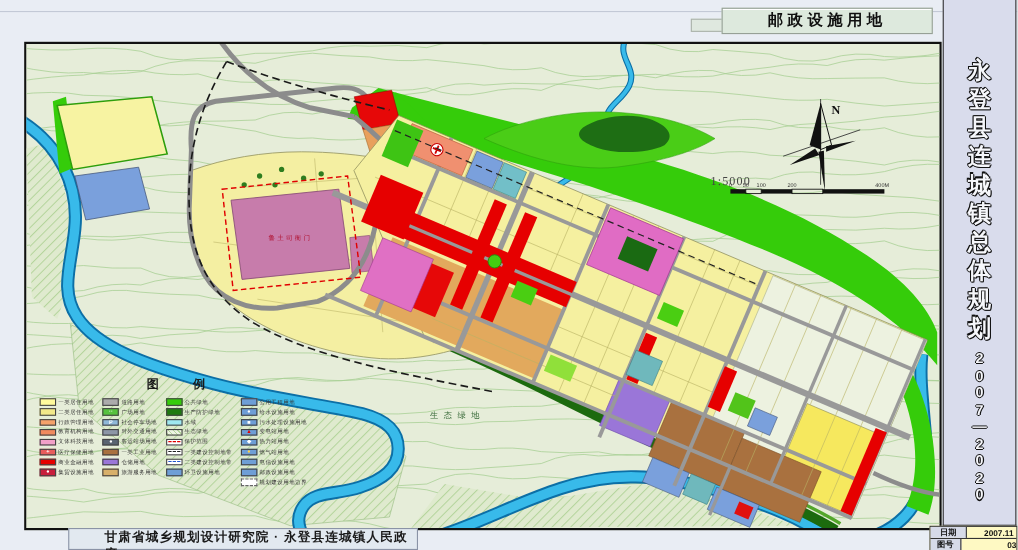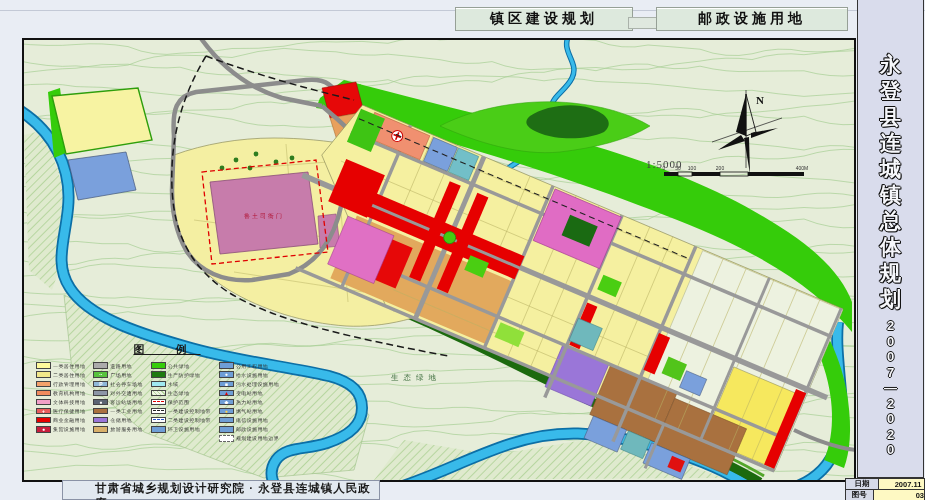--- a/index.html
+++ b/index.html
@@ -10,21 +10,21 @@
     display:flex;align-items:center;justify-content:center;font-weight:bold;font-size:14px;
     letter-spacing:4px;color:#101010;box-shadow:0 1px 0 #fff inset;}
   .tb1{left:455px;width:176px;}
   .tb2{left:656px;width:190px;}
   .title-link{position:absolute;left:628px;top:17px;width:30px;height:10px;background:#DFE8DF;border:1px solid #AAB2AA;}
   .map-frame{position:absolute;left:22px;top:38px;width:830px;height:440px;border:2.5px solid #111;
     background:#E6EDD9;box-sizing:content-box;}
   .map-frame svg{position:absolute;left:0;top:0;}
   
   .legend{position:absolute;left:12px;top:302px;width:248px;height:130px;}
-  .legend-title{font-size:11px;font-weight:bold;letter-spacing:14px;padding-left:14px;text-align:center;color:#1a1a1a;text-decoration:underline;}
+  .legend-title{font-size:11px;font-weight:bold;letter-spacing:14px;padding-left:14px;text-align:center;color:#1a1a1a;}
   .legend-cols{display:flex;gap:3px;margin-top:3px;}
   .lg-col{flex:1 1 auto;}
   .lg-item{display:flex;align-items:center;gap:2px;height:7px;margin:2.1px 0;}
   .lg-sw{width:15px;height:6.5px;border:1px solid #444;box-sizing:border-box;flex:0 0 auto;
     font-size:5px;line-height:4.5px;text-align:center;color:#fff;font-weight:bold;position:relative;overflow:hidden;}
   .lg-sw.line-red,.lg-sw.line-black,.lg-sw.line-blue{background:#fff;}
   .lg-sw.line-red::after,.lg-sw.line-black::after,.lg-sw.line-blue::after{
     content:"";position:absolute;left:1px;right:1px;top:1.5px;border-top:1.5px dashed #E00000;}
   .lg-sw.line-black::after{border-top-color:#222;}
   .lg-sw.line-blue::after{border-top-color:#2255CC;}
@@ -51,23 +51,20 @@
   .credit{position:absolute;left:62px;top:480px;width:284px;height:18px;background:#E2E9F0;
     border:1px solid #8A93A6;display:flex;align-items:flex-start;justify-content:center;
     font-size:11.5px;font-weight:bold;letter-spacing:1px;color:#1a1a1a;padding-left:32px;}
 </style>
 </head>
 <body>
 
 <div class="page">
   <div class="top-rule"></div>
 
-  <div class="title-box tb1">
-    <span>镇区建设规划</span>
-  </div>
   <div class="title-link"></div>
   <div class="title-box tb2">
     <span>邮政设施用地</span>
   </div>
 
   <div class="map-frame">
     <svg width="830" height="440" viewBox="0 0 830 440">
       <defs>
         <pattern id="hatch" width="6" height="6" patternUnits="userSpaceOnUse" patternTransform="rotate(45)">
           <rect width="6" height="6" fill="#DFEACE"></rect>

